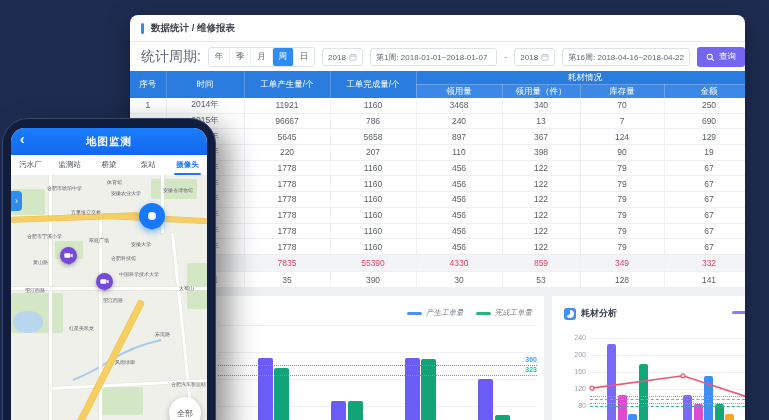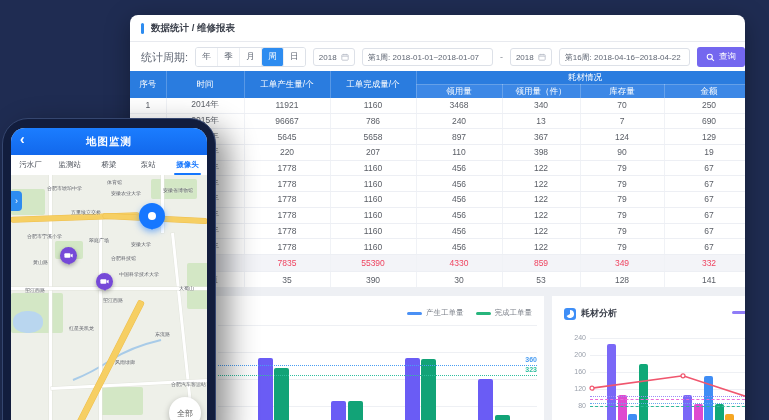--- a/index.html
+++ b/index.html
@@ -7,21 +7,21 @@
   .stage{position:relative;width:769px;height:420px;overflow:hidden;background:#1f2c52;}
   .abs{position:absolute;}
 
   
   .card{position:absolute;left:130px;top:15px;width:615px;height:500px;background:#fff;border-radius:8px;overflow:hidden;box-shadow:0 6px 24px rgba(0,0,0,.35);}
   .crumbbar{position:absolute;left:0;top:0;width:100%;height:26px;border-bottom:1px solid #e8eaef;display:flex;align-items:center;}
   .crumb-accent{width:3px;height:11px;background:#2d8cf0;border-radius:2px;margin:0 7px 0 11px;}
   .crumb{font-size:9.5px;font-weight:bold;color:#3a3f4a;}
 
   .filterbar{position:absolute;left:0;top:27px;width:100%;height:30px;display:flex;align-items:center;gap:7px;padding-left:11px;box-sizing:border-box;}
-  .flabel{font-size:11px;color:#5f6673;white-space:nowrap;}
+  .flabel{font-size:14px;color:#5f6673;white-space:nowrap;}
   .seg{display:flex;border:1px solid #dde1e8;border-radius:3px;overflow:hidden;height:18px;}
   .seg .opt{width:24px;display:flex;align-items:center;justify-content:center;font-size:8.5px;color:#5f6673;background:#fff;border-right:1px solid #eceff3;cursor:pointer;}
   .seg .opt:last-child{border-right:none;}
   .seg .opt.active{background:#2d8cf0;color:#fff;border-radius:2px;}
   .sel,.inp{height:18px;border:1px solid #dde1e8;border-radius:3px;background:#fff;display:flex;align-items:center;font-size:8px;color:#5f6673;padding:0 5px;box-sizing:border-box;white-space:nowrap;}
   .sel{width:46px;justify-content:space-between;}
   .inp{width:148px;}
   .dash{font-size:9px;color:#8a8f99;}
   .btn{height:20px;border-radius:3px;display:flex;align-items:center;justify-content:center;gap:4px;font-size:8.5px;color:#fff;padding:0 9px;cursor:pointer;white-space:nowrap;}
   .btn.query{background:#7467ef;}
@@ -277,21 +277,21 @@
             <td>128</td>
             <td>141</td>
           </tr>
         </tbody>
     </table>
 
     <div class="divband"></div>
     <div class="panelgap"></div>
 
     <div class="panel" style="left:0;width:414px;">
-      <div class="legend" id="lc-legend" style="right:12px;top:12px;">
+      <div class="legend" id="lc-legend" style="right:12px;top:12px;font-style:italic;">
           <div class="lg-item">
             <span class="lg-line" style="background: rgb(74, 144, 245);"></span>
             <span class="lg-text">产生工单量</span>
           </div>
           <div class="lg-item">
             <span class="lg-line" style="background: rgb(39, 181, 124);"></span>
             <span class="lg-text">完成工单量</span>
           </div>
         </div>
       <div class="abs" id="lc-plot" style="left:88px;top:29px;width:319px;height:137px;">

